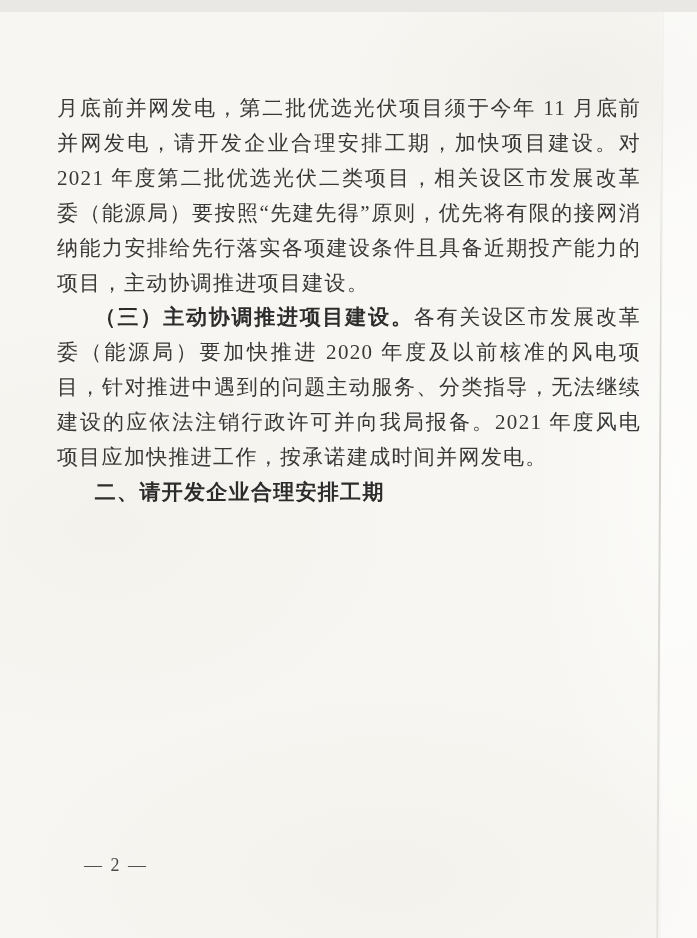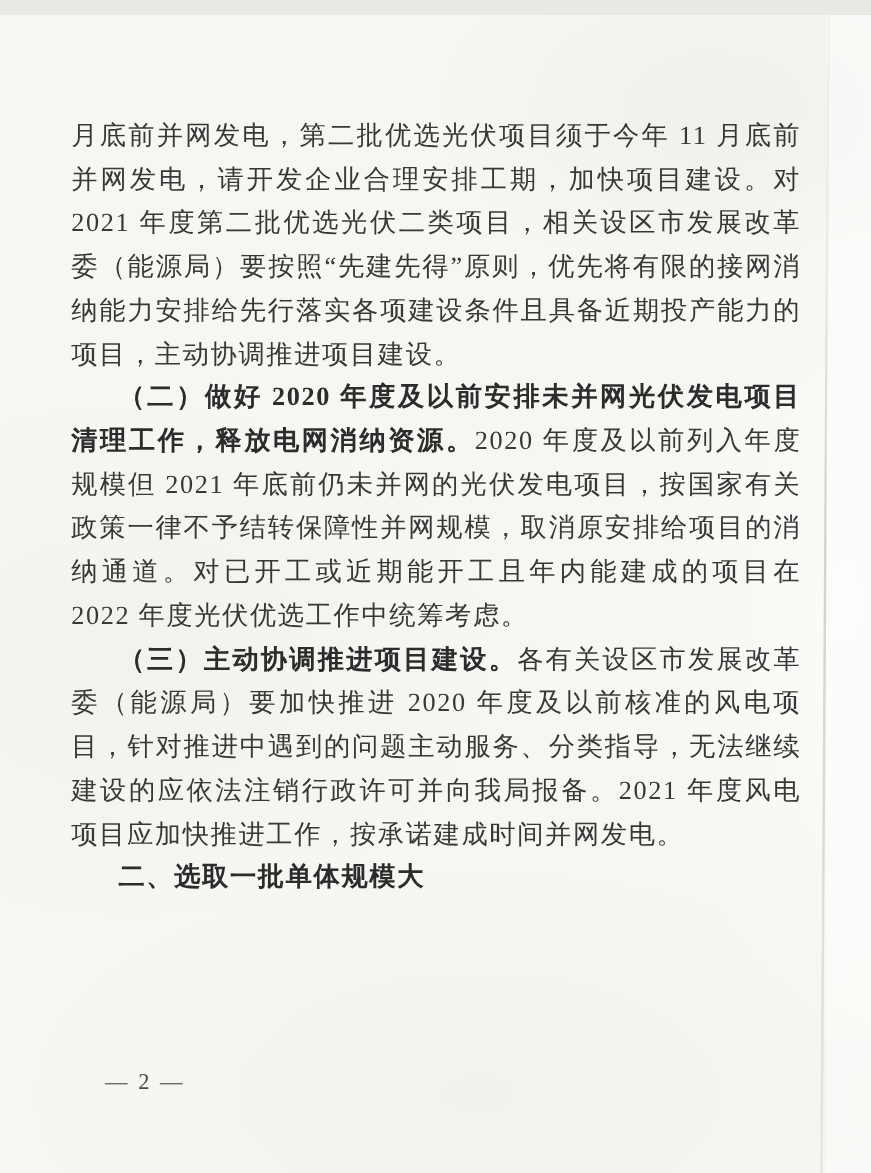--- a/index.html
+++ b/index.html
@@ -84,25 +84,24 @@
 
 <div class="page">
 
   <div class="scan-fold"></div>
   <div class="scan-edge-bright"></div>
 
   <div class="doc-body">
 
     <p class="para"><span>月底前并网发电，第二批优选光伏项目须于今年 11 月底前并网发电，请开发企业合理安排工期，加快项目建设。对 2021 年度第二批优选光伏二类项目，相关设区市发展改革委（能源局）要按照“先建先得”原则，优先将有限的接网消纳能力安排给先行落实各项建设条件且具备近期投产能力的项目，主动协调推进项目建设。</span></p>
 
-    <p class="para indent"><span class="lead-bold">（二）做好 2020 年度及以前安排未并网光伏发电项目清理工作，释放电网消纳资源。</span><span>2020 年度及以前列入年度规模但 2021 年底前仍未并网的光伏发电项目，按国家有关政策一律不予结转保障性并网规模，取消原安排给项目的消纳通道。对已开工或近期能开工且年内能建成的项目在 2022 年度光伏优选工作中统筹考虑。</span></p>
 
     <p class="para indent"><span class="lead-bold">（三）主动协调推进项目建设。</span><span>各有关设区市发展改革委（能源局）要加快推进 2020 年度及以前核准的风电项目，针对推进中遇到的问题主动服务、分类指导，无法继续建设的应依法注销行政许可并向我局报备。2021 年度风电项目应加快推进工作，按承诺建成时间并网发电。</span></p>
 
 
-    <p class="heading"><span>二、选取一批单体规模大</span></p>
+    <p class="heading"><span>二、请开发企业合理安排工期</span></p>
 
 
   </div>
 
   <div class="footer-page-number">— 2 —</div>
 
 </div>
 
 </body></html>

